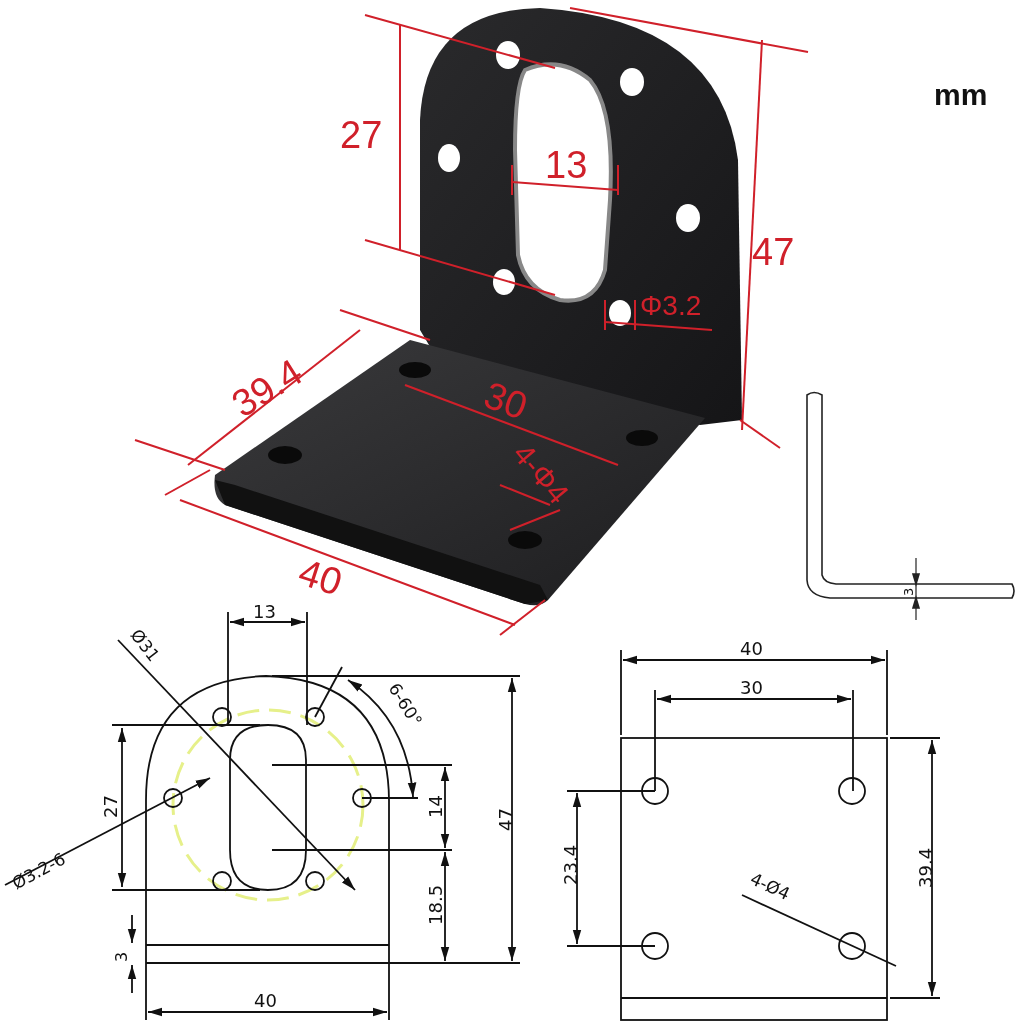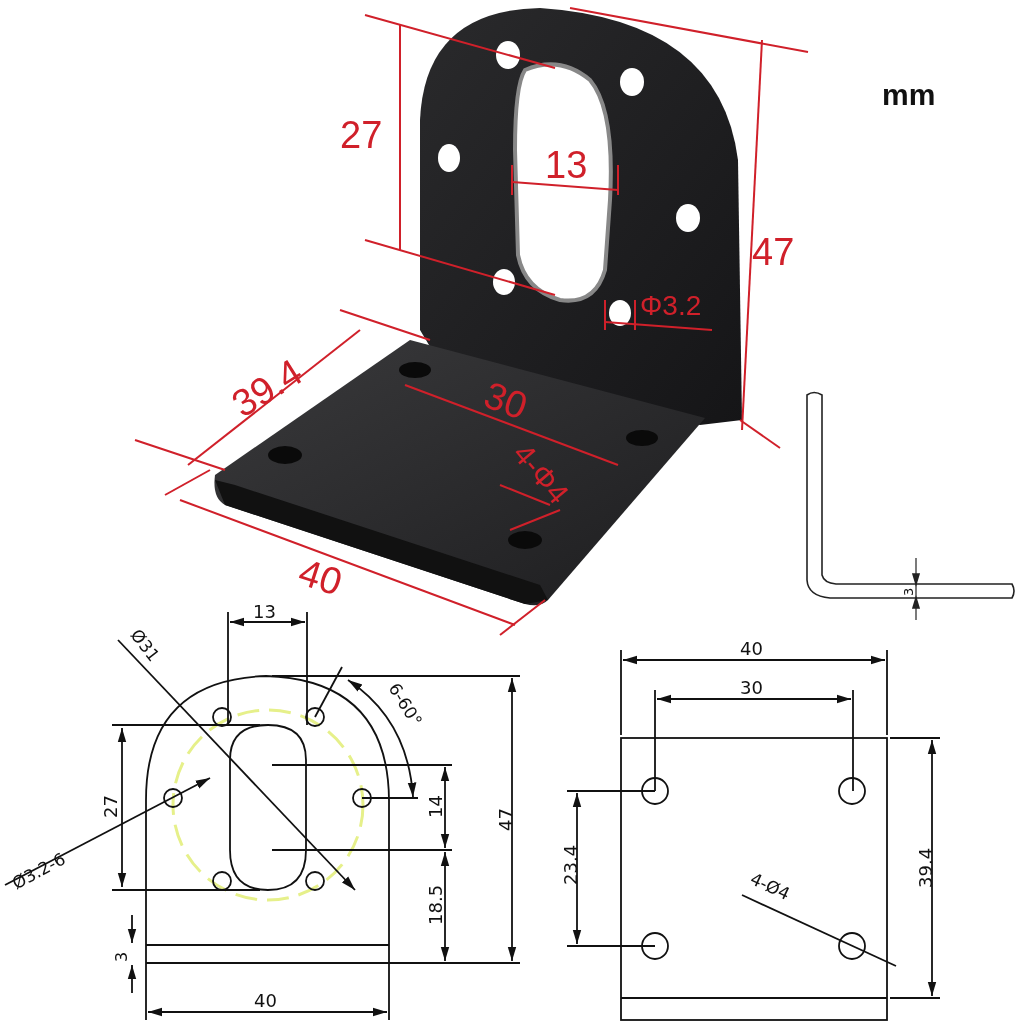--- a/index.html
+++ b/index.html
@@ -1,18 +1,18 @@
 <!DOCTYPE html>
 <html><head>
 <meta charset="utf-8">
 <style>
   html,body{margin:0;padding:0;background:#ffffff;}
   body{width:1018px;height:1024px;overflow:hidden;position:relative;font-family:"Liberation Sans",sans-serif;}
   svg{position:absolute;left:0;top:0;}
-  .unit{position:absolute;left:882px;top:78px;font-size:30px;font-weight:bold;color:#111;font-family:"Liberation Sans",sans-serif;}
+  .unit{position:absolute;left:934px;top:78px;font-size:30px;font-weight:bold;color:#111;font-family:"Liberation Sans",sans-serif;}
   .red{fill:#d0202a;font-family:"Liberation Sans",sans-serif;}
   .blk{fill:#111;font-family:"DejaVu Sans",sans-serif;}
 </style>
 </head>
 <body>
 
 <svg width="1018" height="1024" viewBox="0 0 1018 1024">
   <defs>
     <marker id="ab" viewBox="0 0 10 10" refX="10" refY="5" markerWidth="8" markerHeight="8" orient="auto-start-reverse">
       <path d="M0,2 L10,5 L0,8 z" fill="#111"></path>

